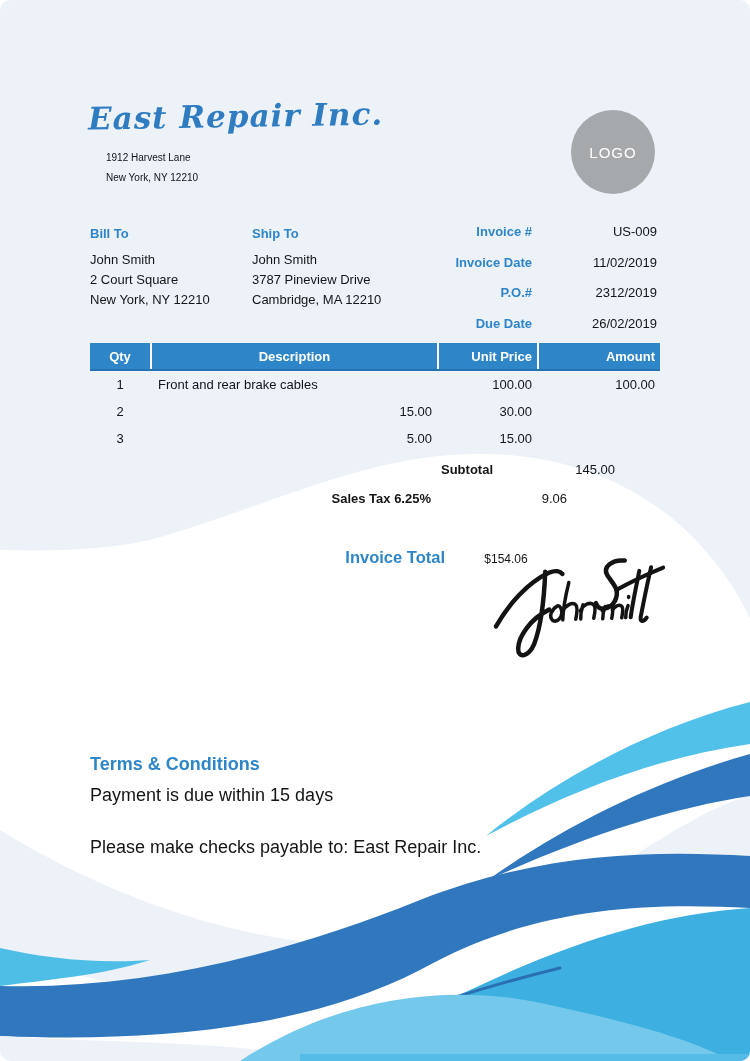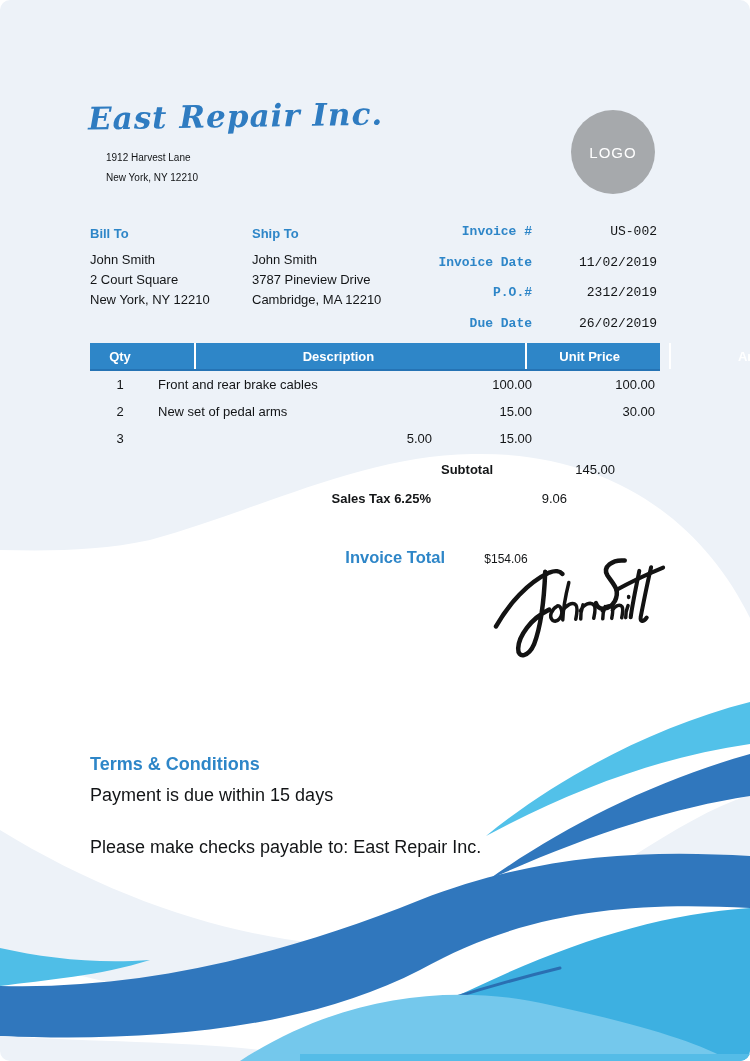--- a/index.html
+++ b/index.html
@@ -26,30 +26,29 @@
   .logo-circle span{color:#fff;font-size:15px;letter-spacing:1px;font-weight:400;}
 
   .lbl-blue{color:#2e86c8;font-weight:bold;}
 
   .party{position:absolute;top:226px;font-size:13px;}
   .party .p-head{font-size:13px;margin-bottom:9px;}
   .party .p-line{line-height:20px;}
   #bill-to{left:90px;} #ship-to{left:252px;}
 
   .meta{position:absolute;top:224px;left:90px;width:567px;font-size:13px;}
-  .meta-row{display:flex;justify-content:flex-end;align-items:baseline;margin-bottom:15.5px;font-family:Liberation Mono, monospace;}
+  .meta-row{display:flex;justify-content:flex-end;align-items:baseline;margin-bottom:15.5px;}
   .meta-label{text-align:right;}
   .meta-value{width:125px;text-align:right;color:#121416;}
 
   .inv-table{position:absolute;left:90px;top:343px;width:570px;font-size:13px;}
   .t-head{
     display:grid;grid-template-columns:60px 287px 100px 123px;
     background:#2e86c8;color:#fff;font-weight:bold;height:26px;align-items:center;
     border-bottom:2px solid #2573b4;
-    gap:44px;
   }
   .t-head .c{height:100%;display:flex;align-items:center;}
   .t-head .c+ .c{border-left:2px solid #ffffff;}
   .t-row{display:grid;grid-template-columns:60px 287px 100px 123px;height:27px;align-items:center;}
   .t-row:first-of-type{margin-top:5px;}
   .c-center{justify-content:center;text-align:center;}
   .c-left{justify-content:flex-start;text-align:left;padding-left:8px;}
   .c-right{justify-content:flex-end;text-align:right;padding-right:5px;}
   .t-row .cell{display:flex;align-items:center;height:100%;}
 
@@ -118,21 +117,21 @@
   <div class="party" id="ship-to">
     <div class="p-head lbl-blue">Ship To</div>
     <div class="p-line">John Smith</div>
     <div class="p-line">3787 Pineview Drive</div>
     <div class="p-line">Cambridge, MA 12210</div>
   </div>
 
   <div class="meta">
     <div class="meta-row">
       <span class="meta-label lbl-blue">Invoice #</span>
-      <span class="meta-value">US-002</span>
+      <span class="meta-value">US-009</span>
     </div>
     <div class="meta-row">
       <span class="meta-label lbl-blue">Invoice Date</span>
       <span class="meta-value">11/02/2019</span>
     </div>
     <div class="meta-row">
       <span class="meta-label lbl-blue">P.O.#</span>
       <span class="meta-value">2312/2019</span>
     </div>
     <div class="meta-row">
@@ -149,21 +148,20 @@
       <div class="c c-right">Amount</div>
     </div>
     <div class="t-row">
       <div class="cell c-center">1</div>
       <div class="cell c-left">Front and rear brake cables</div>
       <div class="cell c-right">100.00</div>
       <div class="cell c-right">100.00</div>
     </div>
     <div class="t-row">
       <div class="cell c-center">2</div>
-      <div class="cell c-left">New set of pedal arms</div>
       <div class="cell c-right">15.00</div>
       <div class="cell c-right">30.00</div>
     </div>
     <div class="t-row">
       <div class="cell c-center">3</div>
       <div class="cell c-right">5.00</div>
       <div class="cell c-right">15.00</div>
     </div>
   </div>
 

